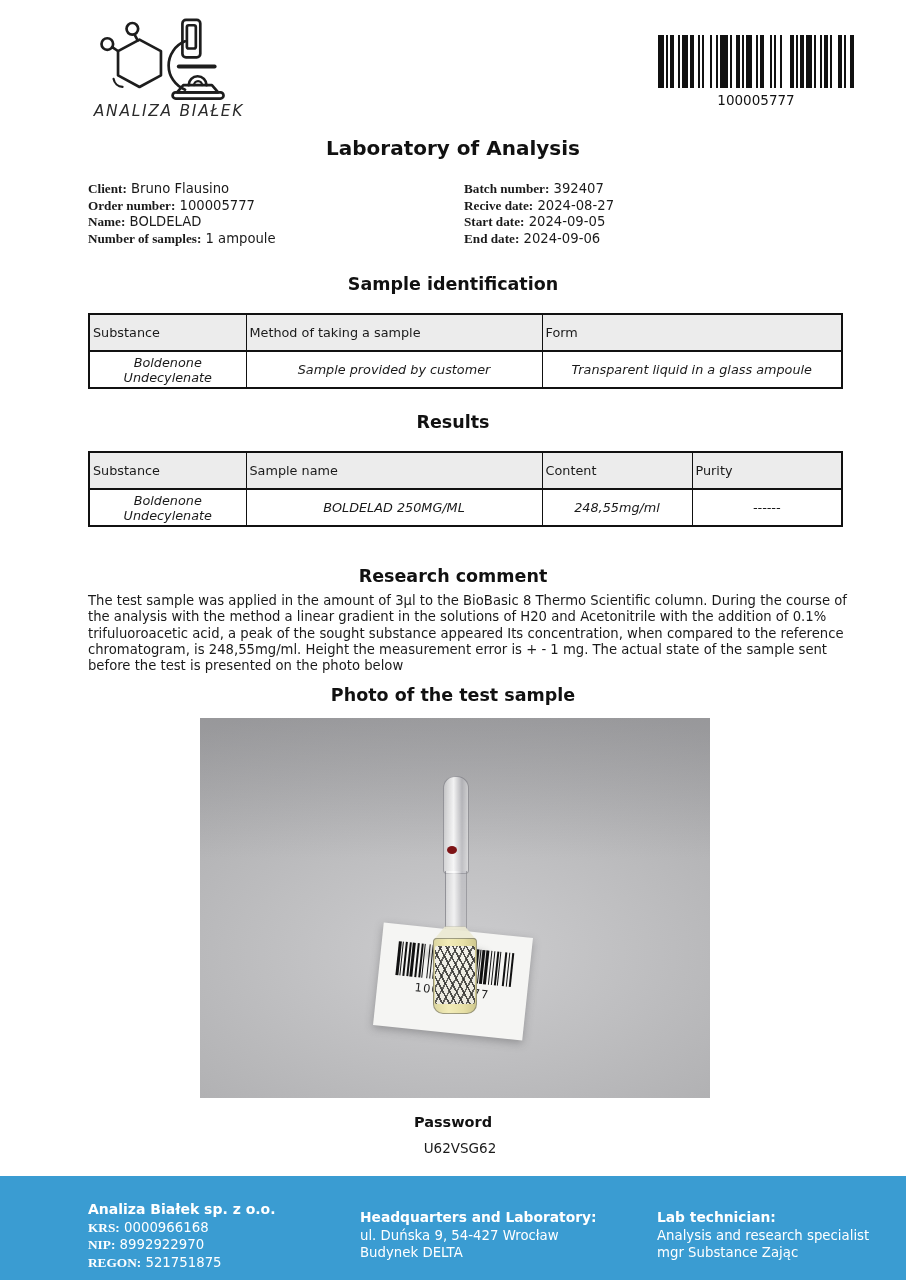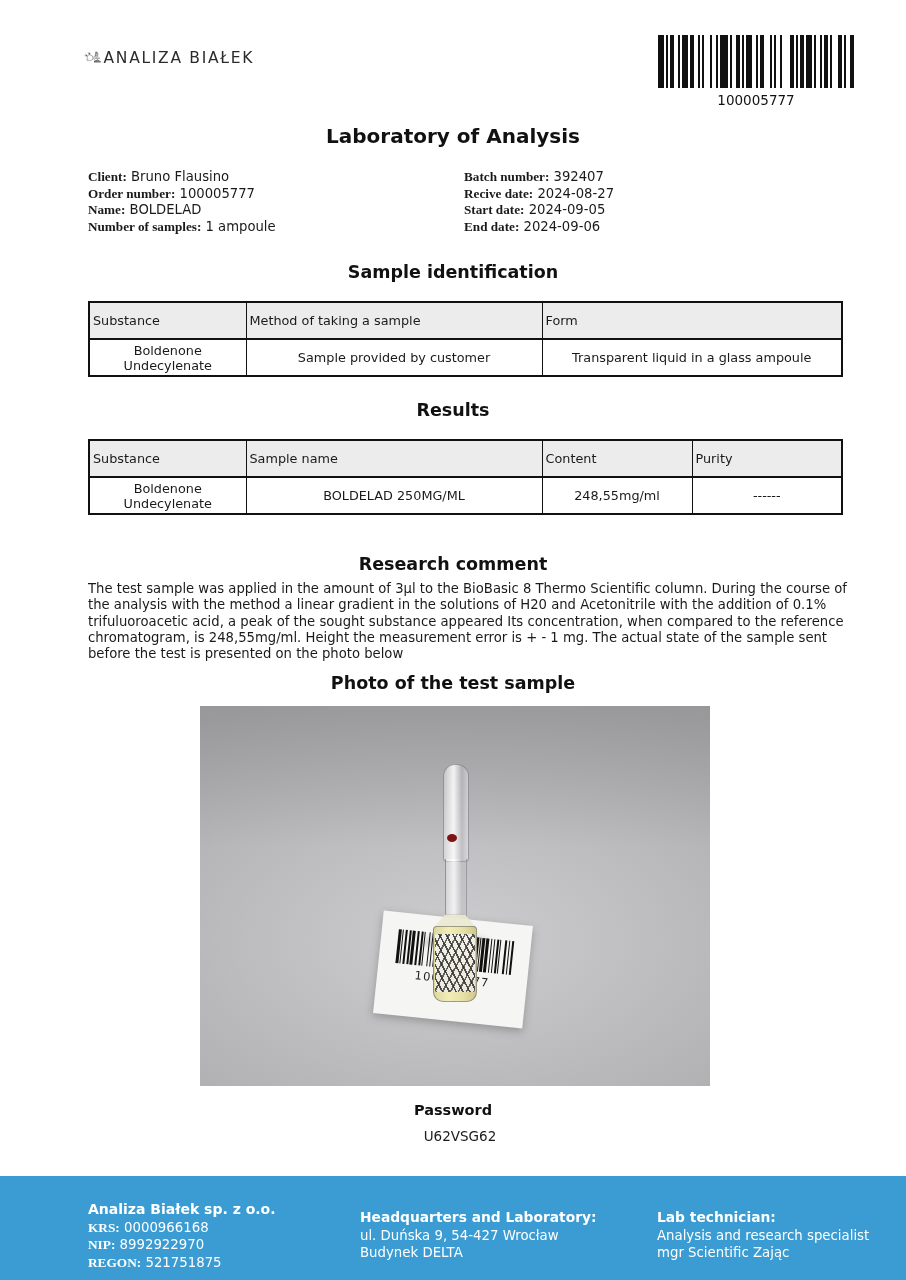--- a/index.html
+++ b/index.html
@@ -1,21 +1,21 @@
 <!DOCTYPE html>
 <html><head>
 <meta charset="utf-8">
 <style>
   html,body{margin:0;padding:0;background:#ffffff;}
   body{font-family:"DejaVu Sans", "Liberation Sans", sans-serif;color:#1a1a1a;}
   .page{position:relative;width:906px;height:1280px;background:#fff;overflow:hidden;margin:0 auto;}
 
   
   .header{display:flex;justify-content:space-between;align-items:flex-start;padding:14px 52px 0 84px;}
-  .logo-block{display:flex;flex-direction:row;align-items:center;width:170px;}
+  .logo-block{display:flex;flex-direction:column;align-items:center;width:170px;font-style:italic;}
   .logo-block svg{width:152px;height:86px;}
   .logo-text{font-size:15.5px;letter-spacing:1.7px;color:#2b2b2b;margin-top:2px;white-space:nowrap;}
   .barcode-block{display:flex;flex-direction:column;align-items:center;margin-top:21px;}
   .barcode-bars{display:flex;height:53px;}
   .bc-bar{background:#111;height:100%;}
   .bc-gap{background:transparent;height:100%;}
   .barcode-num{font-size:13.5px;margin-top:4px;color:#111;}
 
   .doc-title{text-align:center;font-size:20px;font-weight:bold;margin-top:16px;color:#111;}
 
@@ -25,21 +25,21 @@
   .lbl{font-weight:bold;font-family:Liberation Serif, serif;}
 
   .section-h{text-align:center;font-size:17.5px;font-weight:bold;color:#111;}
   .h-sample{margin-top:27px;}
   .h-results{margin-top:23px;}
   .h-comment{margin-top:39px;}
   .h-photo{margin-top:11px;}
 
   table.data-table{border-collapse:collapse;margin:19px 0 0 88px;width:753px;font-size:12.8px;table-layout:fixed;border:2px solid #111;}
   table.data-table th{background:#ECECEC;font-weight:normal;border:1px solid #111;border-bottom:2px solid #111;height:35px;padding:0 3px;text-align:left;}
-  table.data-table td{border:1px solid #111;height:35px;padding:0 2px;text-align:center;background:#fff;}
+  table.data-table td{border:1px solid #111;height:35px;padding:0 2px;text-align:center;background:#fff;font-style:italic;}
 
   .comment{margin:7px 0 0 88px;width:766px;font-size:13.2px;line-height:16.3px;}
 
   
   .photo{position:relative;width:510px;height:380px;margin:13px 0 0 200px;overflow:hidden;
          background:radial-gradient(ellipse 90% 70% at 50% 62%, #cdcdcf 0%, #bdbdbf 45%, #a9a9ab 100%);}
   .photo::before{content:"";position:absolute;left:0;top:0;right:0;height:140px;
          background:linear-gradient(180deg, rgba(120,120,124,.35), rgba(120,120,124,0));}
   .photo-card{position:absolute;left:178px;top:212px;width:150px;height:103px;background:#f5f5f3;
          transform:rotate(6deg);box-shadow:0 3px 8px rgba(60,60,64,.35);
@@ -336,17 +336,17 @@
       <div><span class="lbl">REGON:</span> <span>521751875</span></div>
     </div>
     <div class="f-col2">
       <div class="f-title">Headquarters and Laboratory:</div>
       <div>ul. Duńska 9, 54-427 Wrocław</div>
       <div>Budynek DELTA</div>
     </div>
     <div class="f-col3">
       <div class="f-title">Lab technician:</div>
       <div>Analysis and research specialist</div>
-      <div>mgr Scientific Zając</div>
+      <div>mgr Substance Zając</div>
     </div>
   </div>
 
 </div>
 
 </body></html>

